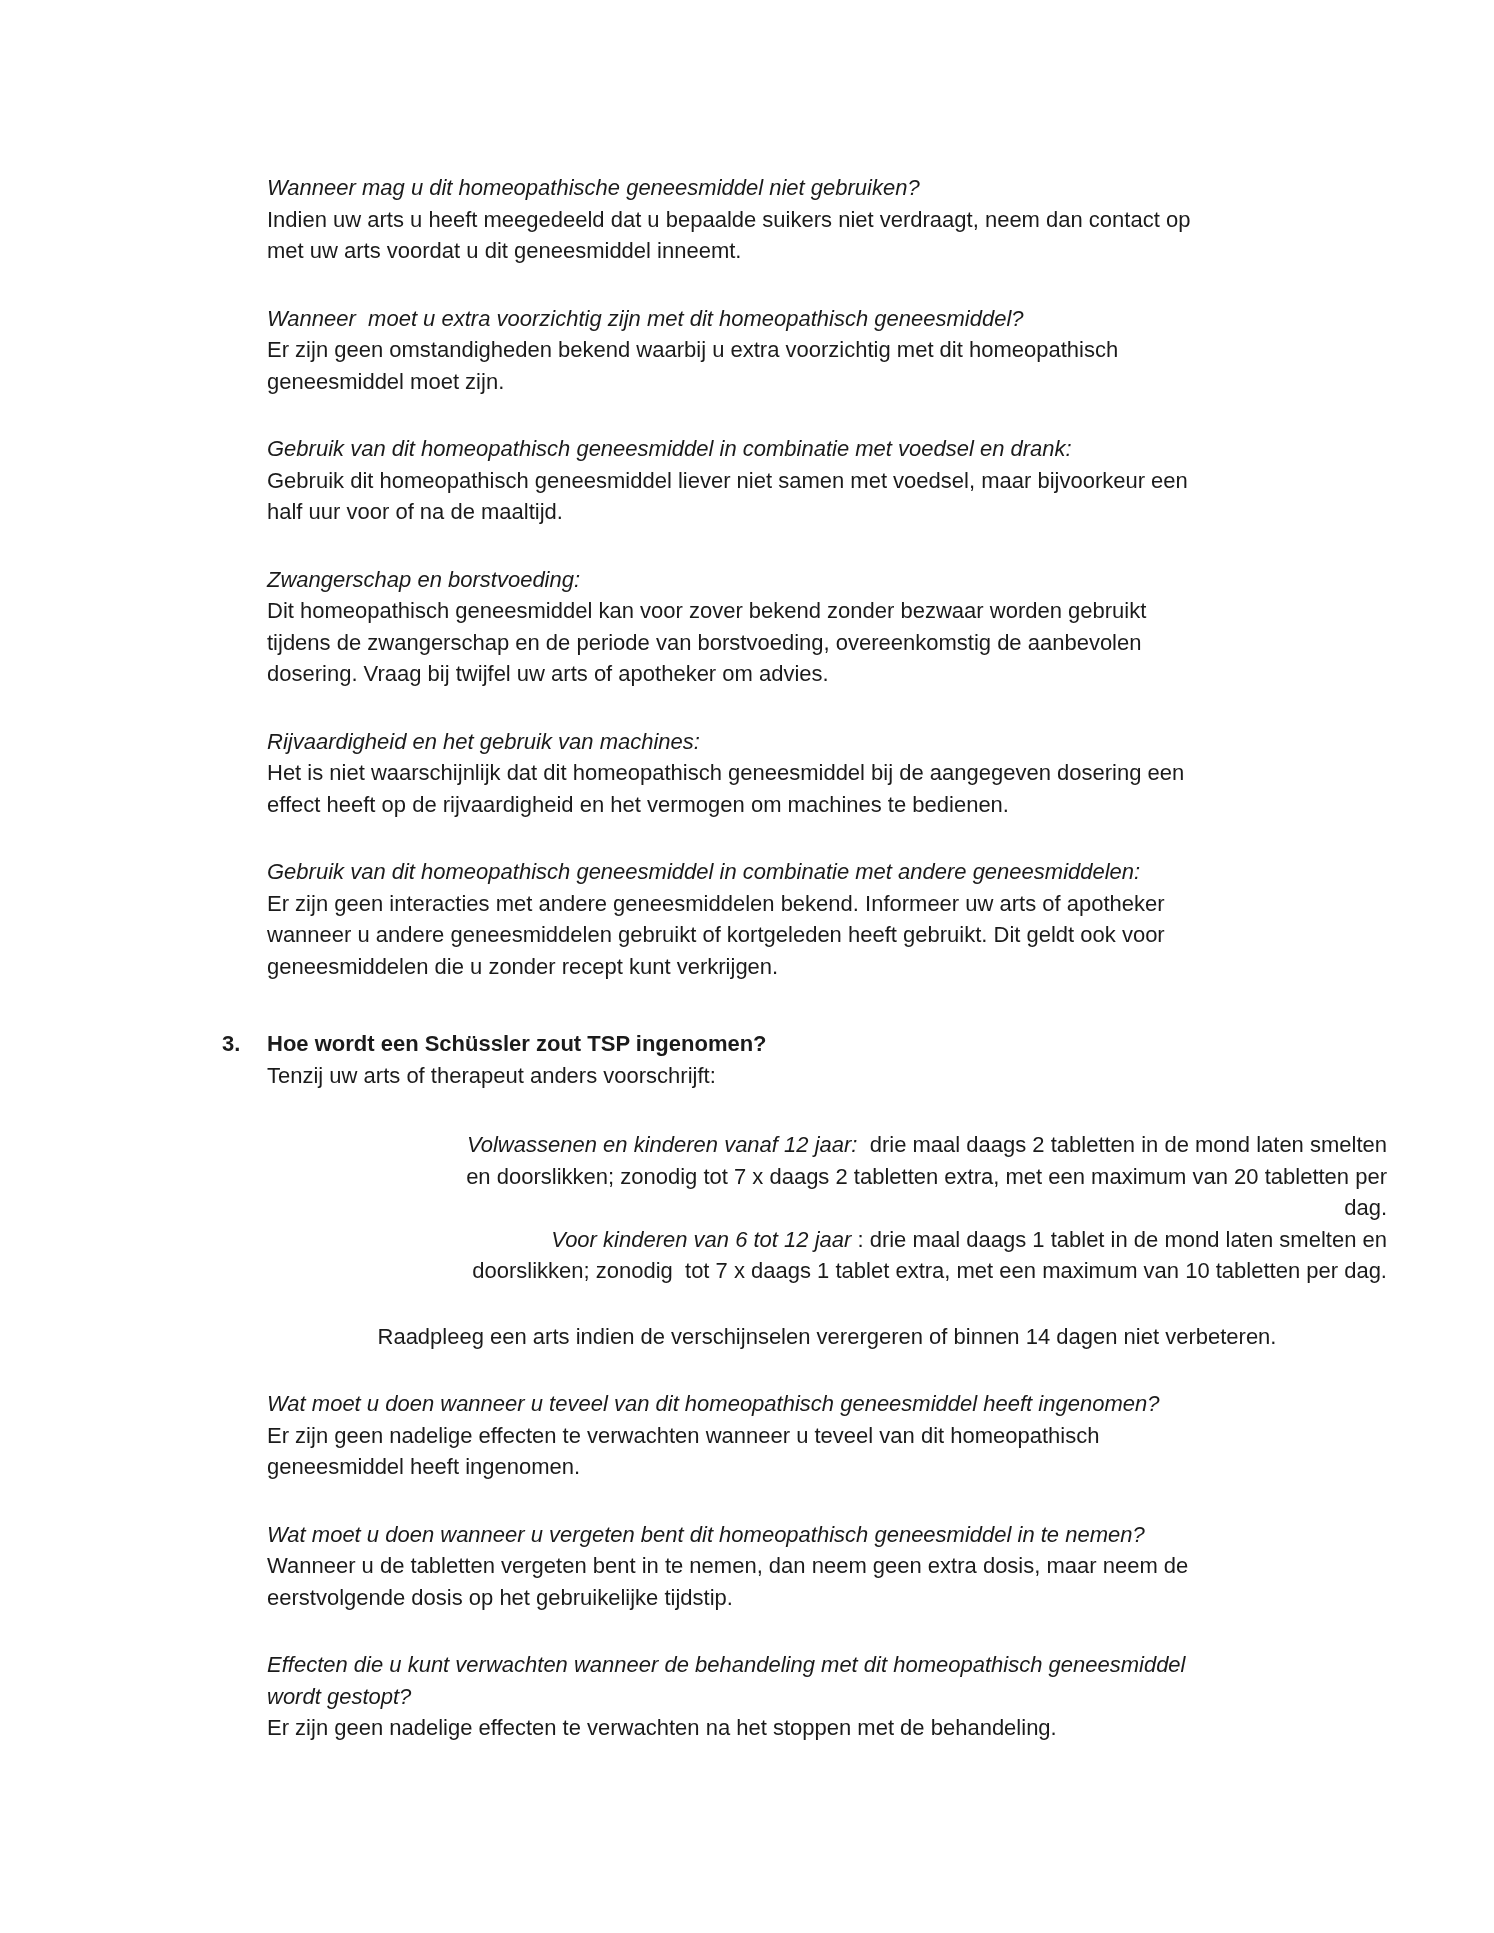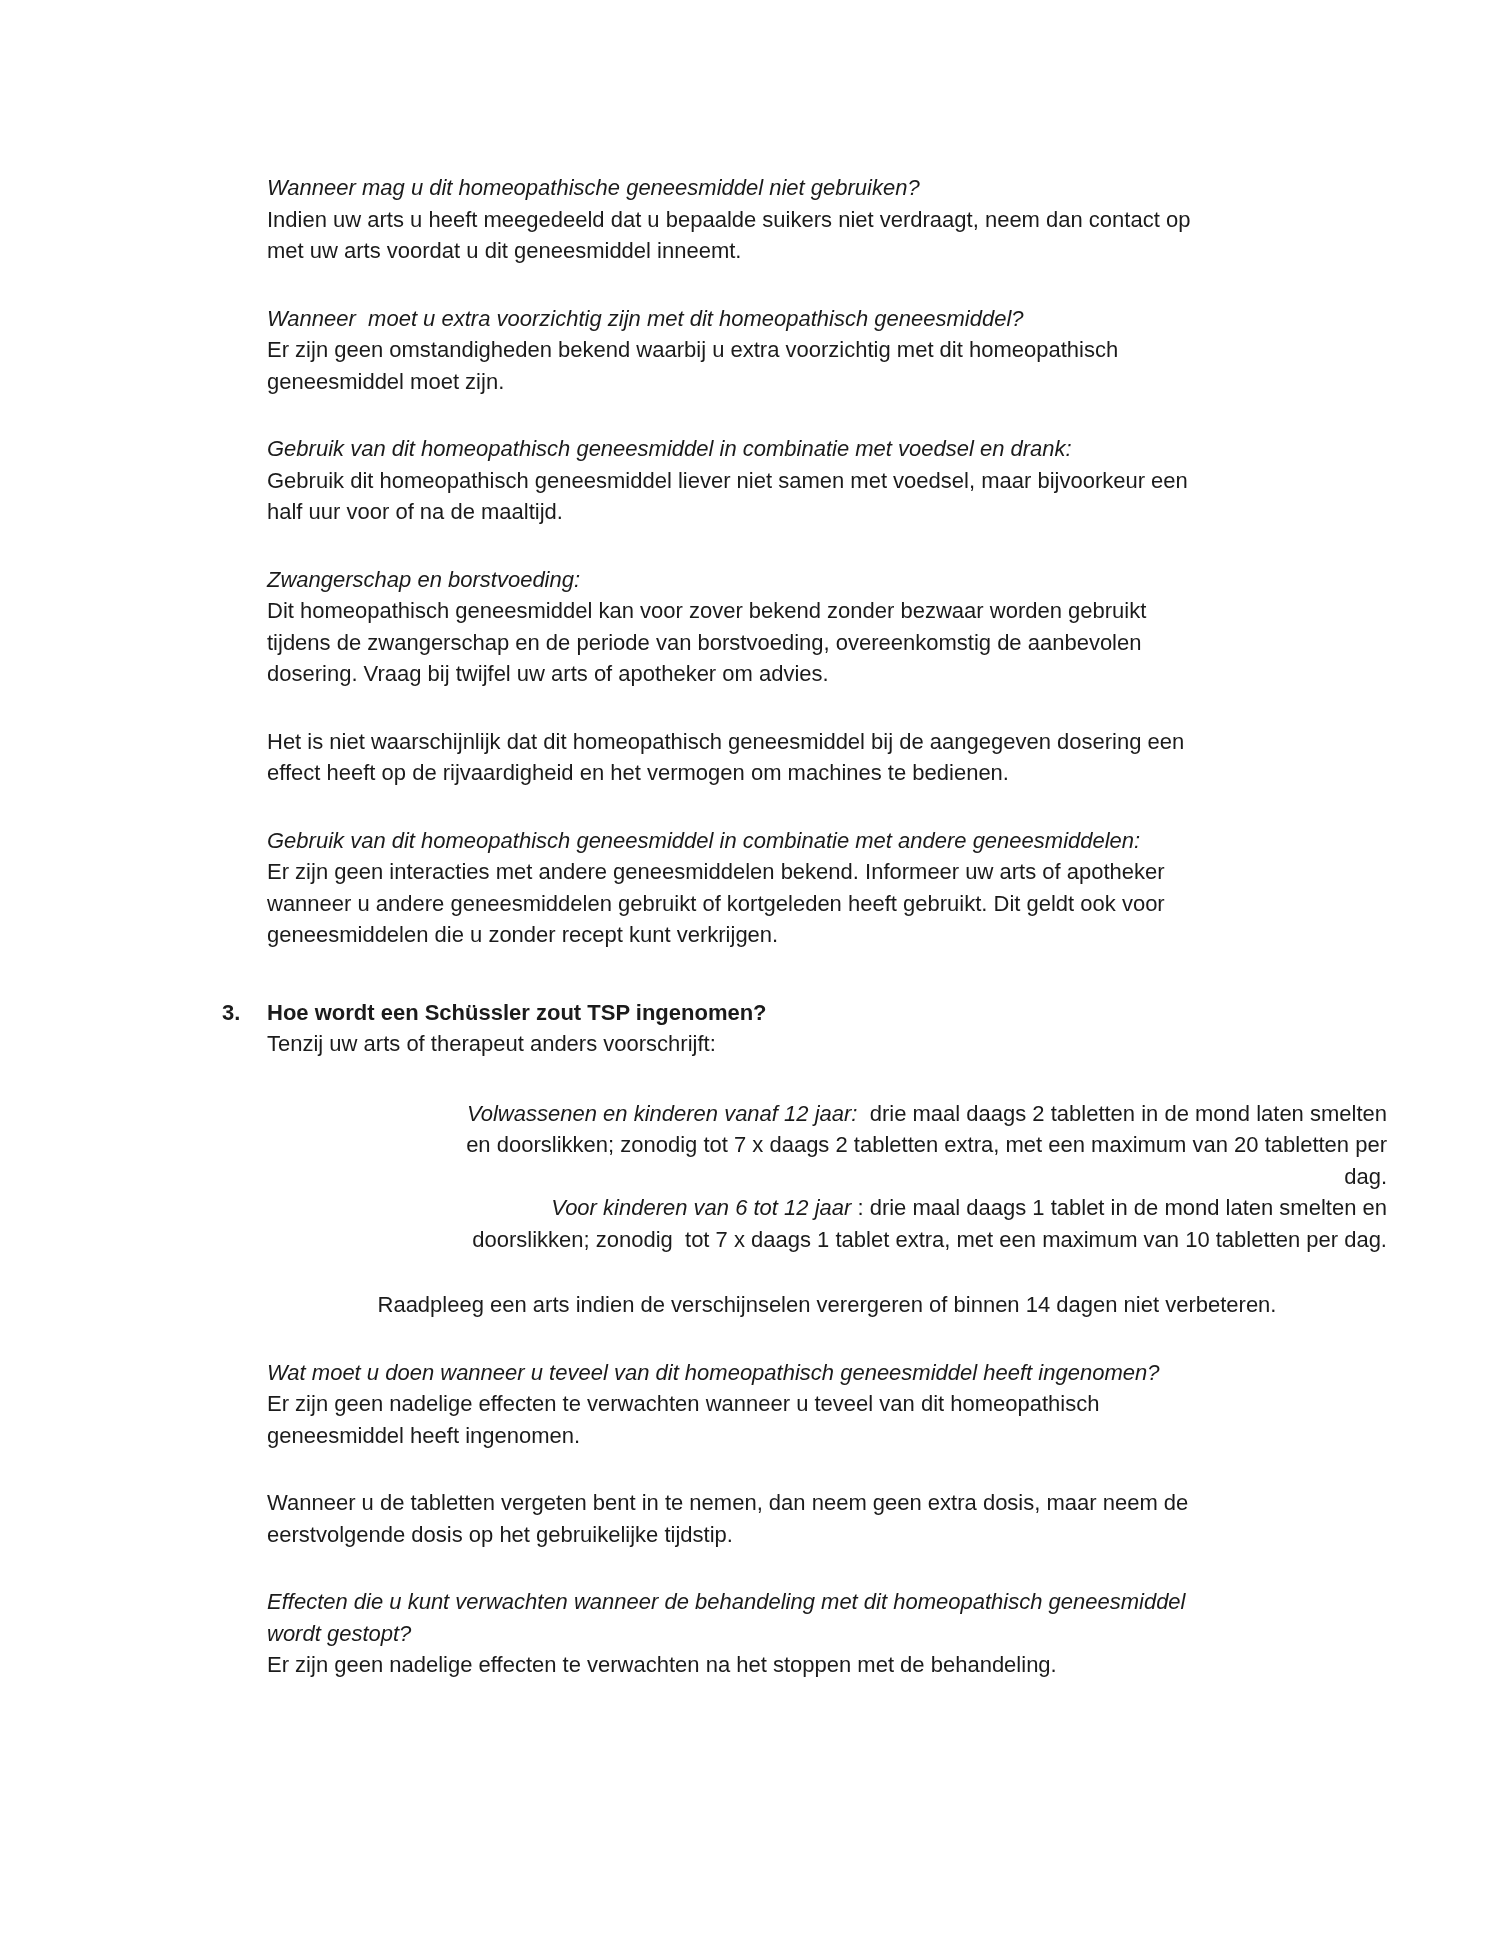--- a/index.html
+++ b/index.html
@@ -70,20 +70,21 @@
     </section>
 
     <section class="block">
       <p class="h">Zwangerschap en borstvoeding:</p>
       <p class="b">Dit homeopathisch geneesmiddel kan voor zover bekend zonder bezwaar worden gebruikt
 tijdens de zwangerschap en de periode van borstvoeding, overeenkomstig de aanbevolen
 dosering. Vraag bij twijfel uw arts of apotheker om advies.</p>
     </section>
 
     <section class="block">
+      <p class="h">Rijvaardigheid en het gebruik van machines:</p>
       <p class="b">Het is niet waarschijnlijk dat dit homeopathisch geneesmiddel bij de aangegeven dosering een
 effect heeft op de rijvaardigheid en het vermogen om machines te bedienen.</p>
     </section>
 
     <section class="block">
       <p class="h">Gebruik van dit homeopathisch geneesmiddel in combinatie met andere geneesmiddelen:</p>
       <p class="b">Er zijn geen interacties met andere geneesmiddelen bekend. Informeer uw arts of apotheker
 wanneer u andere geneesmiddelen gebruikt of kortgeleden heeft gebruikt. Dit geldt ook voor
 geneesmiddelen die u zonder recept kunt verkrijgen.</p>
     </section>
@@ -101,20 +102,21 @@
       <p class="b advice">Raadpleeg een arts indien de verschijnselen verergeren of binnen 14 dagen niet verbeteren.</p>
     </section>
 
     <section class="block">
       <p class="h">Wat moet u doen wanneer u teveel van dit homeopathisch geneesmiddel heeft ingenomen?</p>
       <p class="b">Er zijn geen nadelige effecten te verwachten wanneer u teveel van dit homeopathisch
 geneesmiddel heeft ingenomen.</p>
     </section>
 
     <section class="block">
+      <p class="h">Wat moet u doen wanneer u vergeten bent dit homeopathisch geneesmiddel in te nemen?</p>
       <p class="b">Wanneer u de tabletten vergeten bent in te nemen, dan neem geen extra dosis, maar neem de
 eerstvolgende dosis op het gebruikelijke tijdstip.</p>
     </section>
 
     <section class="block">
       <p class="h">Effecten die u kunt verwachten wanneer de behandeling met dit homeopathisch geneesmiddel
 wordt gestopt?</p>
       <p class="b">Er zijn geen nadelige effecten te verwachten na het stoppen met de behandeling.</p>
     </section>
 

